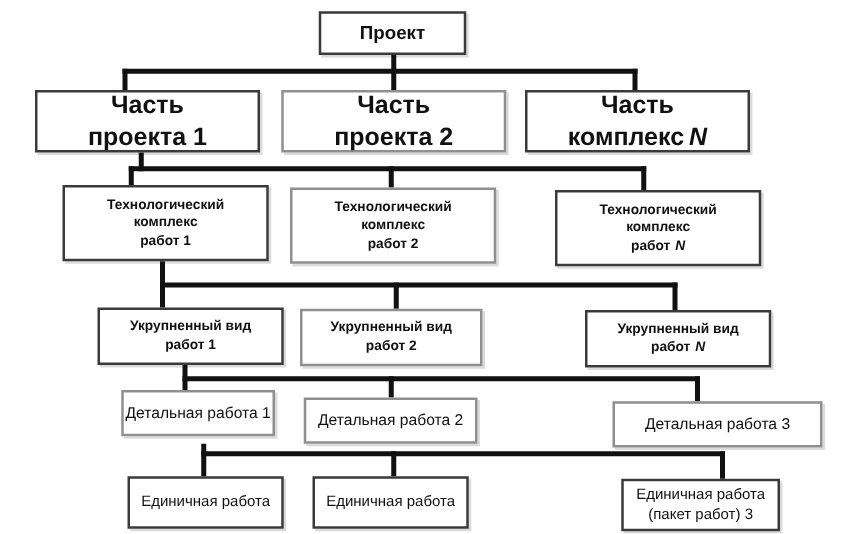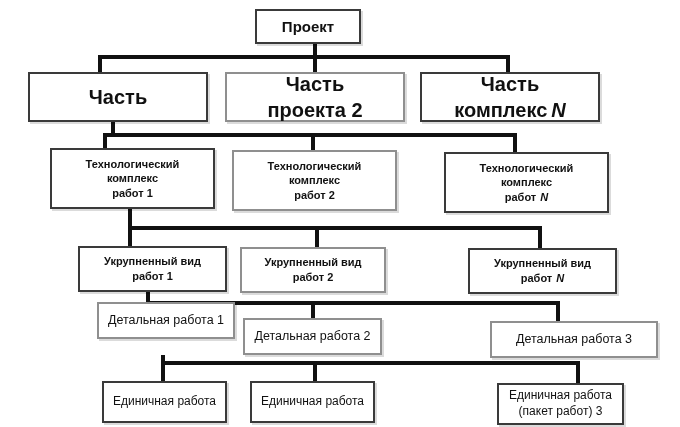--- a/index.html
+++ b/index.html
@@ -24,31 +24,31 @@
   .bd{border:2px solid var(--box-border-dark);}
   .bl{border:2px solid var(--box-border-light);}
   .bold{font-weight:bold;}
   .f15{font-size:15px;} .f14{font-size:20px;} .f13{font-size:11px;}
   .f12{font-size:12.5px;} .f11{font-size:12px;}
   .line{display:block;}
   .sfx{font-style:italic;margin-left:4px;font-weight:inherit;}
   .ch{position:absolute;height:4px;background:var(--connector);}
   .cv{position:absolute;width:4px;background:var(--connector);}
 
-  #b-project{left:255px;top:9px;width:106px;height:35px;}
+  #b-project{left:255px;top:9px;width:118px;height:35px;}
   #b-part1{left:28px;top:72px;width:180px;height:50px;}
   #b-part2{left:225px;top:72px;width:180px;height:50px;}
   #b-partN{left:420px;top:72px;width:180px;height:50px;}
   #b-tech1{left:50px;top:148px;width:165px;height:61px;}
   #b-tech2{left:232px;top:150px;width:165px;height:61px;}
   #b-techN{left:444px;top:152px;width:165px;height:61px;}
   #b-vid1{left:78px;top:246px;width:149px;height:46px;}
   #b-vid2{left:240px;top:247px;width:146px;height:46px;}
   #b-vidN{left:468px;top:248px;width:149px;height:46px;}
-  #b-det1{left:97px;top:302px;width:138px;height:37px;}
+  #b-det1{left:97px;top:312px;width:123px;height:37px;}
   #b-det2{left:243px;top:318px;width:139px;height:37px;}
   #b-det3{left:490px;top:321px;width:168px;height:37px;}
   #b-unit1{left:102px;top:381px;width:125px;height:42px;}
   #b-unit2{left:250px;top:381px;width:125px;height:42px;}
   #b-unit3{left:497px;top:383px;width:127px;height:42px;}
 </style>
 </head>
 <body>
 
 <div id="stage">
@@ -78,20 +78,21 @@
   <div class="ch" style="left:161px;top:361px;width:419px"></div>
   <div class="cv" style="left:313px;top:361px;height:21px"></div>
   <div class="cv" style="left:576px;top:361px;height:23px"></div>
 
   <div class="node bd bold f15" id="b-project">
     <span class="line">Проект</span>
   </div>
 
   <div class="node bd bold f14" id="b-part1">
     <span class="line">Часть</span>
+    <span class="line">проекта 1</span>
   </div>
   <div class="node bl bold f14" id="b-part2">
     <span class="line">Часть</span>
     <span class="line">проекта 2</span>
   </div>
   <div class="node bd bold f14" id="b-partN">
     <span class="line">Часть</span>
     <span class="line"><span>комплекс</span><i class="sfx">N</i></span>
   </div>
 

